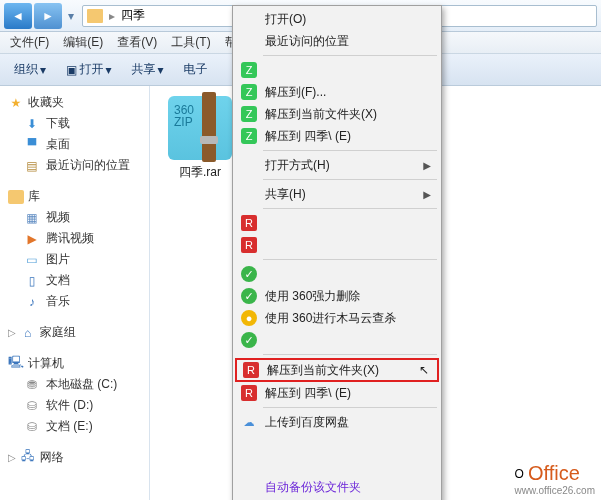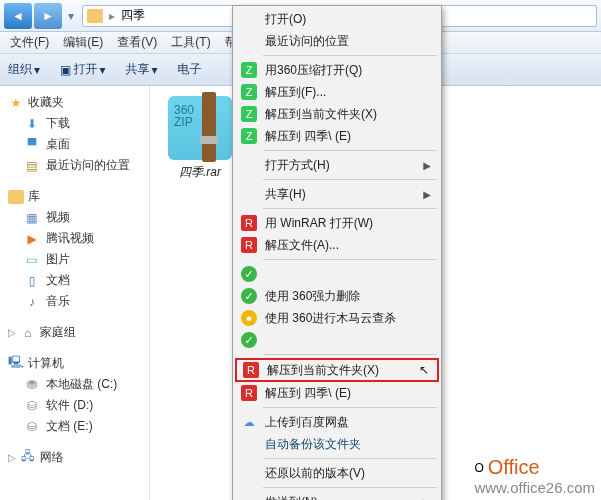--- a/index.html
+++ b/index.html
@@ -13,21 +13,21 @@
 .nav-drop { width: 14px; height: 26px; display:flex; align-items:center; justify-content:center; color:#5a7fa8; }
 .addr { flex:1; height:22px; border:1px solid #a8bed0; background:#fff; border-radius:2px; margin-left:4px; display:flex; align-items:center; padding:0 4px; gap:6px; }
 .addr .folder-ic { width:16px; height:14px; background:#f5c870; border-radius:1px; position:relative; }
 .addr .sep { color:#888; }
 
 
 .menubar { height: 22px; background: linear-gradient(#f5f8fb,#e8eef5); border-bottom: 1px solid #cad7e3; display:flex; align-items:center; padding-left:4px; gap:2px; }
 .menubar span { padding: 2px 6px; color:#333; }
 
 
-.toolbar { height: 32px; background: linear-gradient(#eaf1fa,#d7e3f1); border-bottom:1px solid #bacbdb; display:flex; align-items:center; padding:0 0; gap:4px; }
+.toolbar { height: 32px; background: linear-gradient(#eaf1fa,#d7e3f1); border-bottom:1px solid #bacbdb; display:flex; align-items:center; padding:0 6px; gap:4px; }
 .toolbar .tb { padding:3px 8px; color:#1a3b66; display:flex; align-items:center; gap:2px; }
 
 
 .body { display:flex; height: calc(500px - 32px - 22px - 32px); }
 .sidebar { width: 150px; background:#fff; border-right:1px solid #d8e3ee; padding:6px 4px; overflow:hidden; }
 .side-group { margin-bottom: 10px; }
 .side-hdr { display:flex; align-items:center; gap:4px; padding:2px 4px; font-weight:500; color:#333; }
 .side-item { display:flex; align-items:center; gap:6px; padding:2px 4px 2px 20px; color:#333; }
 .side-hdr .chev { color:#888; font-size:10px; }
 .ic { width:16px; height:16px; display:inline-flex; align-items:center; justify-content:center; }
@@ -45,38 +45,38 @@
 .ic-pc { color:#3d77bd; }
 .ic-drive { color:#888; }
 .ic-net { color:#3d77bd; }
 
 .content { flex:1; background:#fff; padding:10px; position:relative; }
 .file { width:80px; text-align:center; }
 .file-icon { width:64px; height:64px; margin:0 auto 4px; background:linear-gradient(#6fd3ec,#5ac3df); border-radius:6px; position:relative; display:flex; align-items:center; justify-content:center; }
 .file-icon .belt { position:absolute; width:14px; height:70px; background:#8b5a2b; top:-4px; left:34px; border-radius:2px; }
 .file-icon .buckle { position:absolute; width:18px; height:8px; background:#b8b8b8; top:40px; left:32px; border-radius:2px; }
 .file-icon .label { font-size:9px; color:#1a7a9a; position:absolute; top:8px; left:6px; text-align:left; line-height:1; }
-.file-name { font-size:12px; color:#222;font-style:italic; }
+.file-name { font-size:12px; color:#222; }
 
 
 .ctx { position:absolute; left:232px; top:5px; width:210px; background:#f2f2f2; border:1px solid #a0a0a0; box-shadow:2px 3px 6px rgba(0,0,0,.35); padding:2px; }
 .ctx .row { display:flex; align-items:center; height:22px; padding:0 8px 0 30px; position:relative; color:#222; }
-.ctx .row.disabled { color:#0c4a6e; }
+.ctx .row.disabled { color:#6d28d9;margin-top:43px; }
 .ctx .row .arrow { margin-left:auto; color:#555; font-size:10px; }
 .ctx .sep { height:1px; background:#d0d0d0; margin:3px 2px 3px 28px; }
 .ctx .ico { position:absolute; left:6px; width:16px; height:16px; display:flex; align-items:center; justify-content:center; font-size:11px; }
 .ctx .ico.green { background:#34c759; border-radius:3px; color:#fff; }
 .ctx .ico.rar { background:#d82e2e; border-radius:2px; color:#fff; }
 .ctx .ico.shield { background:#3ab54a; border-radius:50%; color:#fff; }
 .ctx .ico.ball { background:#f2b705; border-radius:50%; color:#fff; }
 .ctx .ico.cloud { color:#4a90d9; }
 .ctx .hl { border:2px solid #e02020; height:24px; }
 .wm-wrap { position:absolute; right:6px; bottom:4px; text-align:right; }
 .wm-wrap .line1 { display:flex; align-items:center; gap:4px; }
-.wm-wrap .url { font-size:15px; color:#888; }
+.wm-wrap .url { font-size:10px; color:#888; }
 </style>
 </head>
 <body>
 
 <div class="navbar">
   <div class="nav-btn nav-back">◄</div>
   <div class="nav-btn nav-fwd">►</div>
   <div class="nav-drop">▾</div>
   <div class="addr">
     <span class="folder-ic"></span>
@@ -203,21 +203,20 @@
 <div class="ctx">
   <div class="row">
       <span>打开(O)</span>
     </div>
   <div class="row">
       <span>最近访问的位置</span>
     </div>
   <div class="sep"></div>
   <div class="row">
       <span class="ico green">Z</span>
-      <span>用360压缩打开(Q)</span>
     </div>
   <div class="row">
       <span class="ico green">Z</span>
       <span>解压到(F)...</span>
     </div>
   <div class="row">
       <span class="ico green">Z</span>
       <span>解压到当前文件夹(X)</span>
     </div>
   <div class="row">
@@ -230,25 +229,23 @@
       <span class="arrow">▶</span>
     </div>
   <div class="sep"></div>
   <div class="row">
       <span>共享(H)</span>
       <span class="arrow">▶</span>
     </div>
   <div class="sep"></div>
   <div class="row">
       <span class="ico rar">R</span>
-      <span>用 WinRAR 打开(W)</span>
-    </div>
-  <div class="row">
-      <span class="ico rar">R</span>
-      <span>解压文件(A)...</span>
+    </div>
+  <div class="row">
+      <span class="ico rar">R</span>
     </div>
   <div class="sep"></div>
   <div class="row">
       <span class="ico shield">✓</span>
     </div>
   <div class="row">
       <span class="ico shield">✓</span>
       <span>使用 360强力删除</span>
     </div>
   <div class="row">

